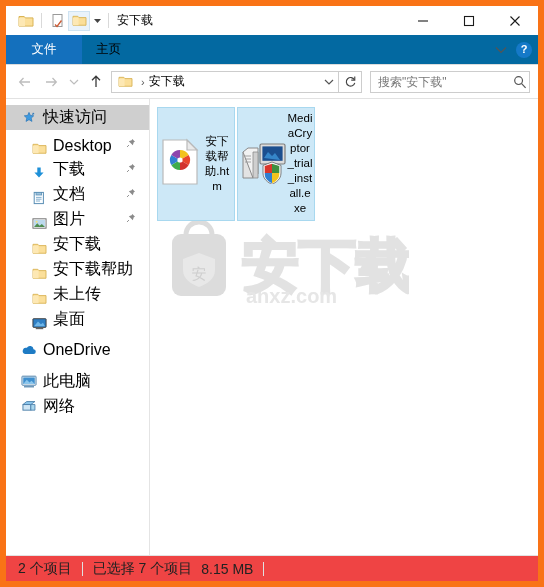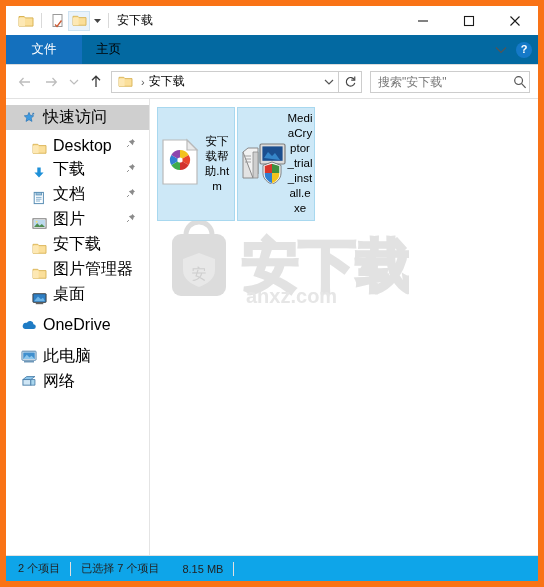--- a/index.html
+++ b/index.html
@@ -296,34 +296,34 @@
     pointer-events: none;
   }
 
   
   .statusbar {
     height: 26px;
     flex: 0 0 auto;
     border-top: 1px solid #e2e2e2;
     display: flex;
     align-items: center;
-    background: #0ea5e9;
-    font-size: 11px;
+    background: #ef4444;
+    font-size: 14px;
     color: #222;
     padding-left: 12px;
     box-sizing: border-box;
   }
   .sb-sep {
     width: 1px;
     height: 14px;
     background: #e0e0e0;
     margin: 0 10px;
   }
   .sb-text { white-space: nowrap; }
-  .sb-sub { margin-left: 23px; }
+  .sb-sub { margin-left: 9px; }
 </style>
 </head>
 <body>
 
 <div class="window">
 
   <div class="titlebar">
     <div class="qat">
 
       <div class="qat-btn">
@@ -539,23 +539,32 @@
         <span class="ni-label">安下载</span>
       </div>
 
       <div class="nav-item lvl1">
         <span class="ni-icon">
           <svg width="15" height="13" viewBox="0 0 16 14">
             <path d="M1 2.5h5.2l1.2 1.4H15v8.2H1z" fill="#fbdf9a" stroke="#d9b456" stroke-width="1"></path>
             <path d="M1 4h6v8H1z" fill="#fde8b4"></path>
           </svg>
         </span>
-        <span class="ni-label">图片管理器</span>
-      </div>
-
+        <span class="ni-label">安下载帮助</span>
+      </div>
+
+      <div class="nav-item lvl1">
+        <span class="ni-icon">
+          <svg width="15" height="13" viewBox="0 0 16 14">
+            <path d="M1 2.5h5.2l1.2 1.4H15v8.2H1z" fill="#fbdf9a" stroke="#d9b456" stroke-width="1"></path>
+            <path d="M1 4h6v8H1z" fill="#fde8b4"></path>
+          </svg>
+        </span>
+        <span class="ni-label">未上传</span>
+      </div>
 
       <div class="nav-item lvl1">
         <span class="ni-icon">
           <svg width="15" height="13" viewBox="0 0 16 13">
             <rect x="1" y="1.4" width="14" height="9.2" rx="0.6" fill="#2f7fc4" stroke="#3a3a3a" stroke-width="1"></rect>
             <path d="M2.2 9.4l4.2-5 3.1 3 2.2-1.8 2.1 3.8z" fill="#6fb6e8"></path>
             <path d="M4 12h8" stroke="#3a3a3a" stroke-width="1"></path>
           </svg>
         </span>
         <span class="ni-label">桌面</span>

